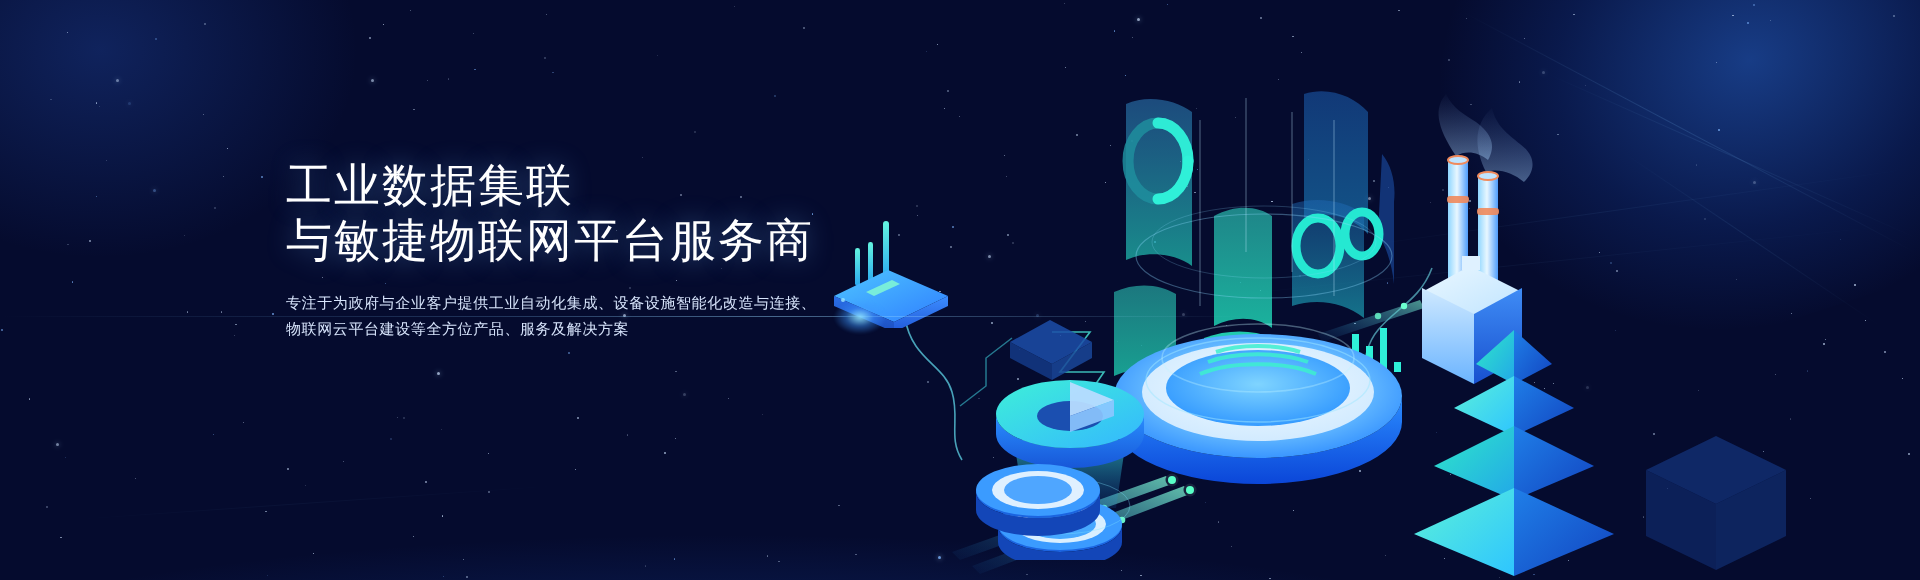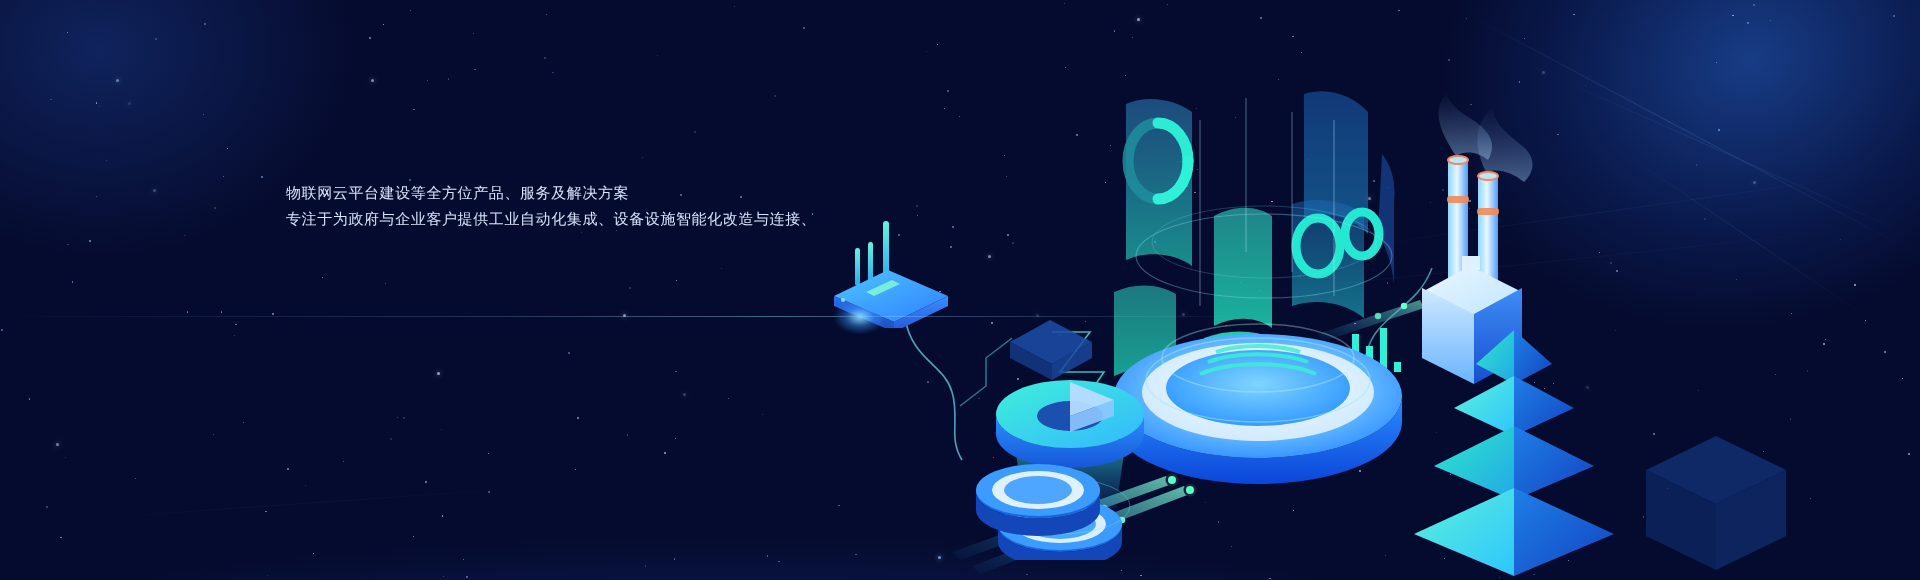--- a/index.html
+++ b/index.html
@@ -693,19 +693,23 @@
       <path d="M10 24 L52 46 L52 62 L10 40 Z" fill="#143a86" opacity="0.85"></path>
       <path d="M52 46 L92 24 L92 40 L52 62 Z" fill="#1a4699" opacity="0.85"></path>
     </svg>
 
   </div>
 
   <div class="hr-glow"></div>
   <div class="hr-spark"></div>
 
   <div class="copy">
+    <h1 class="headline">
+      <span>工业数据集联</span>
+      <span class="line2">与敏捷物联网平台服务商</span>
+    </h1>
     <p class="subcopy">
+      <span>专注于为政府与企业客户提供工业自动化集成、设备设施智能化改造与连接、</span>
       <span>物联网云平台建设等全方位产品、服务及解决方案</span>
-      <span>专注于为政府与企业客户提供工业自动化集成、设备设施智能化改造与连接、</span>
     </p>
   </div>
 
 </div>
 
 </body></html>

